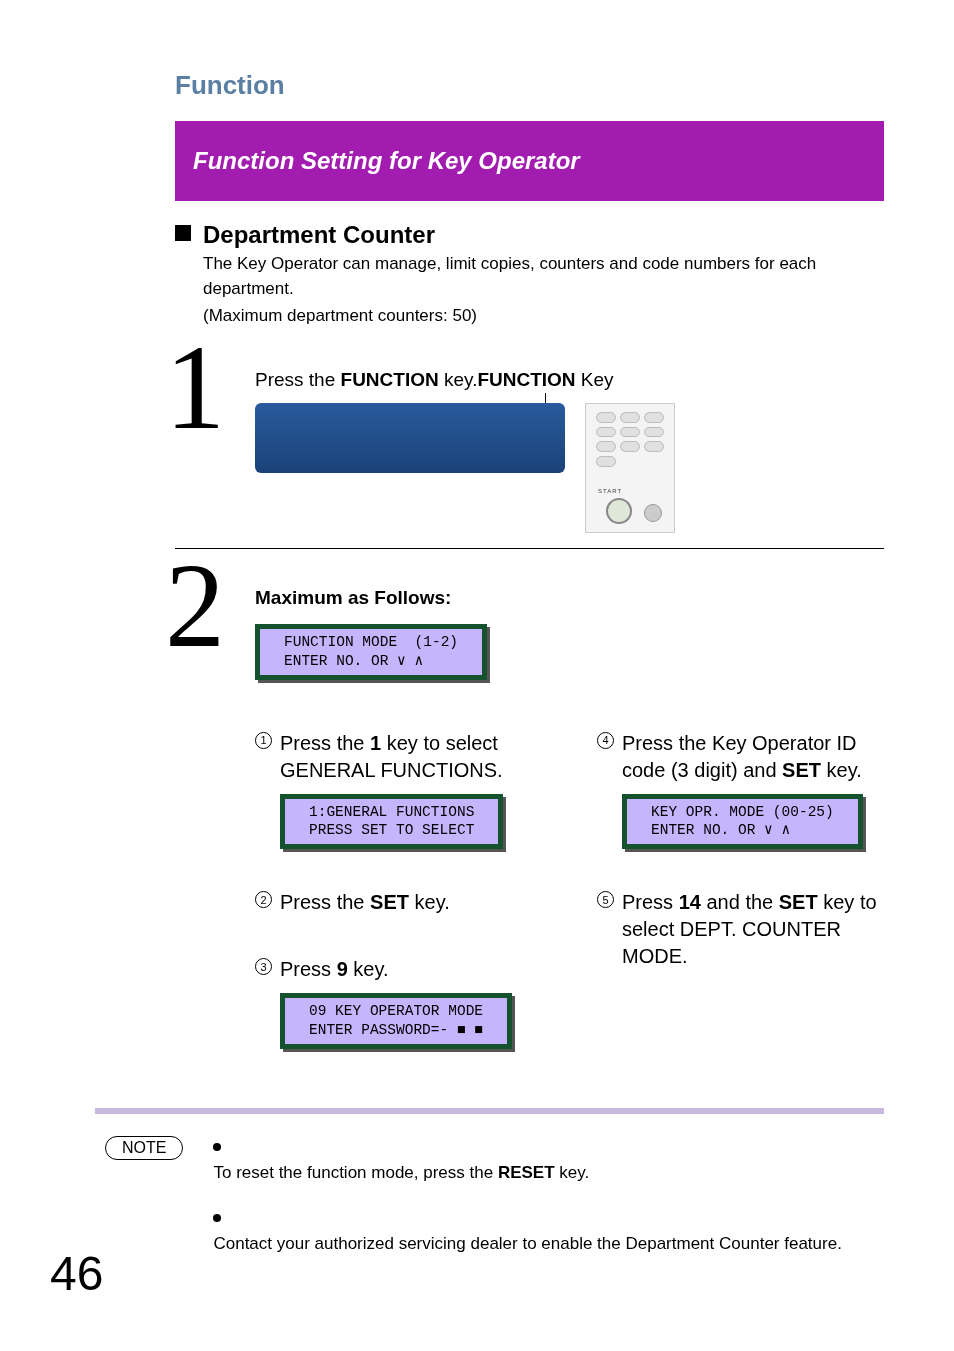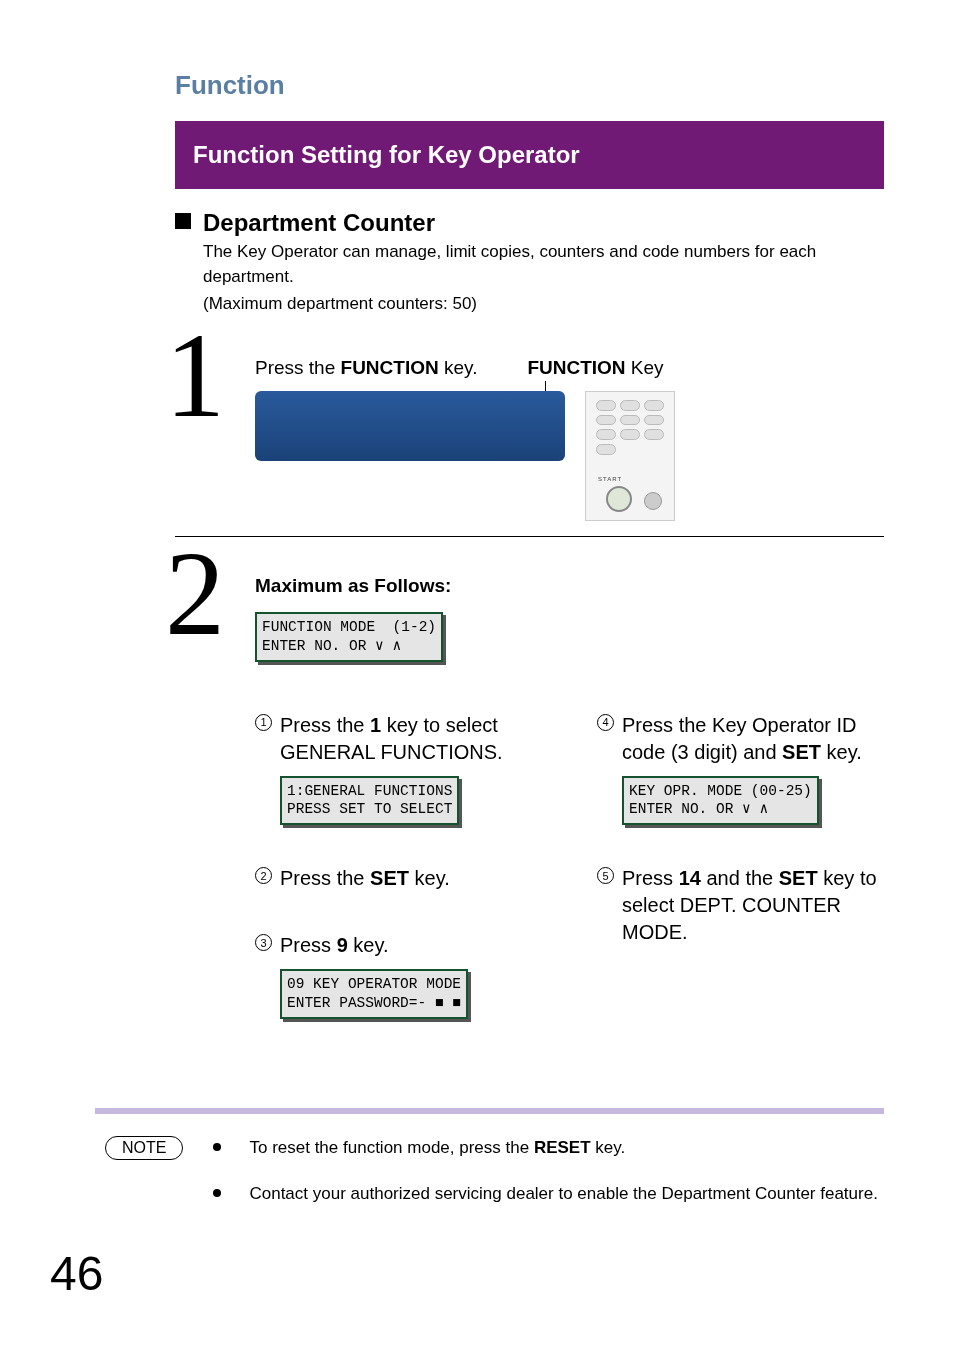--- a/index.html
+++ b/index.html
@@ -13,48 +13,49 @@
   }
   .page { padding: 70px 70px 50px 95px; }
   .section-heading {
     color: #5a7fa3;
     font-size: 26px;
     font-weight: bold;
     margin-bottom: 20px;
     margin-left: 80px;
   }
   .title-bar {
-    background: #701a75;
+    background: #a21caf;
     color: #ffffff;
     font-size: 24px;
     font-weight: bold;
-    padding: 20px 18px;
+    padding: 26px 18px;
     margin-left: 80px;
     margin-bottom: 20px;
+    font-style: italic;
   }
   .sub-row { display: flex; align-items: flex-start; margin-left: 80px; margin-bottom: 18px; gap: 12px; }
   .black-sq {
     width: 16px; height: 16px; background: #000; margin-top: 4px; flex: 0 0 16px;
   }
   .sub-title { font-size: 24px; font-weight: bold; }
   .sub-desc { font-size: 17px; line-height: 1.45; margin-top: 3px; }
   .steps-area { margin-top: 20px; }
   .step { display: flex; margin-left: 80px; position: relative; }
   .big-num {
     font-family: "Times New Roman", Times, serif;
     font-size: 120px;
     font-weight: normal;
     line-height: 0.9;
     color: #000;
     width: 90px;
     margin-top: -15px;
     margin-left: -10px;
   }
   .step-body { flex: 1; padding-top: 20px; }
-  .step1-top { display: flex; align-items: flex-start; gap: 50px; }
+  .step1-top { display: flex; align-items: flex-start; }
   .press-func { font-size: 19px; }
   .func-key-label { font-size: 19px; }
   .panel-illus {
     margin-top: 12px;
     width: 420px; height: 135px;
     position: relative;
   }
   .panel-left {
     position: absolute; left: 0; top: 0;
     width: 310px; height: 70px;
@@ -86,27 +87,27 @@
     width: 1px; height: 22px; background: #000;
   }
   .thin-hr {
     border: none; border-top: 1px solid #000;
     margin-left: 80px; margin-top: 10px;
   }
   .step2-title { font-size: 19px; font-weight: bold; margin-bottom: 15px; }
   .lcd {
     font-family: "Courier New", monospace;
     font-size: 14.5px;
-    border: 2px solid #14532d;
-    padding: 4px 5px;
+    border: 5px solid #14532d;
+    padding: 4px 24px;
     display: inline-block;
     line-height: 1.3;
     box-shadow: 3px 3px 0 #555;
     white-space: pre;
-    background: #e5e5e5;
+    background: #c4b5fd;
   }
   .substeps { display: flex; gap: 55px; margin-top: 50px; }
   .col { flex: 1; display: flex; flex-direction: column; gap: 40px; }
   .sub { }
   .sub-line-row { display:flex; align-items:flex-start; gap:8px; }
   .circ {
     width: 17px; height: 17px; border: 1.3px solid #000; border-radius: 50%;
     display: inline-flex; align-items: center; justify-content: center;
     font-size: 11px; flex:0 0 17px; margin-top:2px;
   }
@@ -118,21 +119,21 @@
   .note-bar {
     height: 6px; background: #c6b8de; margin-bottom: 22px;
   }
   .note-row { display: flex; align-items: flex-start; gap: 30px; }
   .note-pill {
     border: 1.3px solid #000; border-radius: 16px;
     padding: 2px 16px; font-size: 16px; font-weight: normal;
     flex: 0 0 auto; margin-left: 10px;
   }
   .note-list { padding-top: 0; }
-  .note-item { display: flex; align-items: flex-start; gap: 28px; margin-bottom: 22px; font-size: 17px; line-height:1.4; }
+  .note-item { display: flex; align-items: flex-start; gap: 10px; margin-bottom: 22px; font-size: 17px; line-height:1.4;flex-direction:column; }
   .bullet { width: 8px; height: 8px; background: #000; border-radius: 50%; margin-top: 7px; flex:0 0 8px; }
   .page-num {
     position: absolute;
     left: 50px; bottom: 50px;
     font-family: Arial, sans-serif;
     font-size: 48px;
   }
 </style>
 </head>
 <body>

